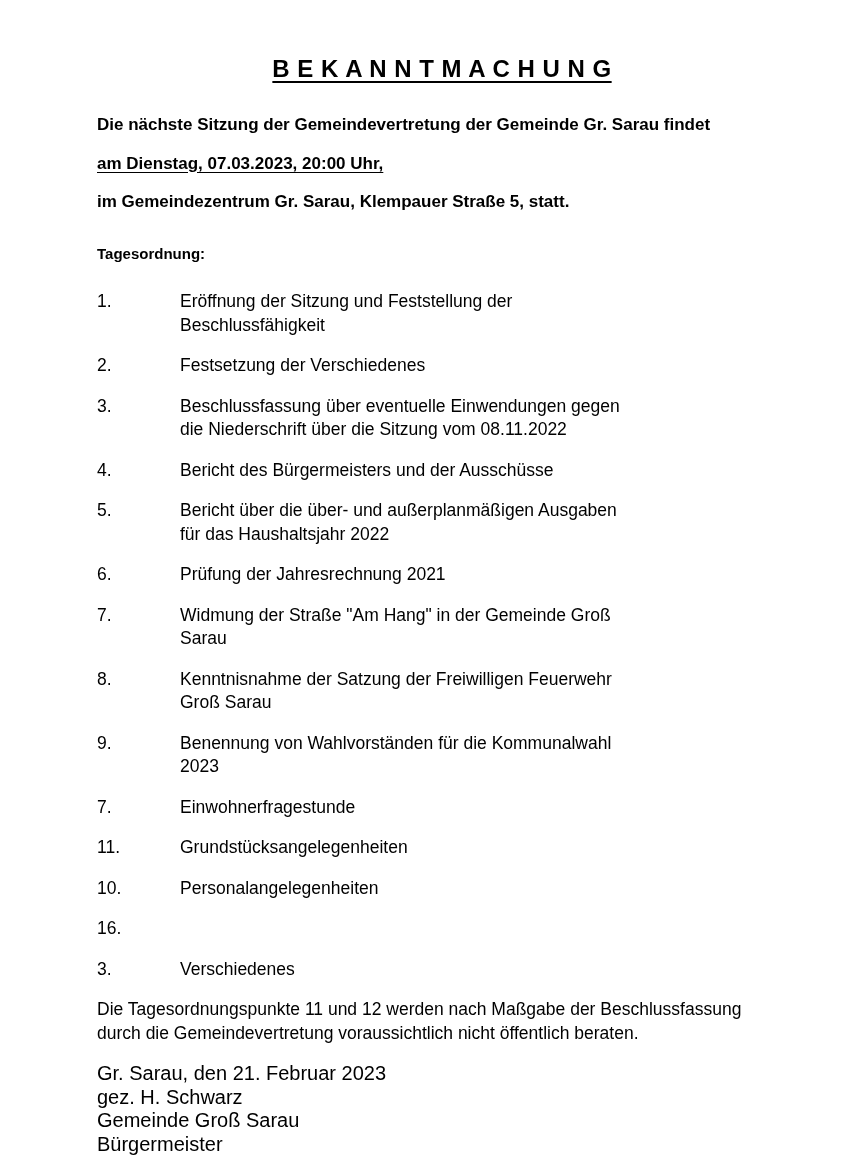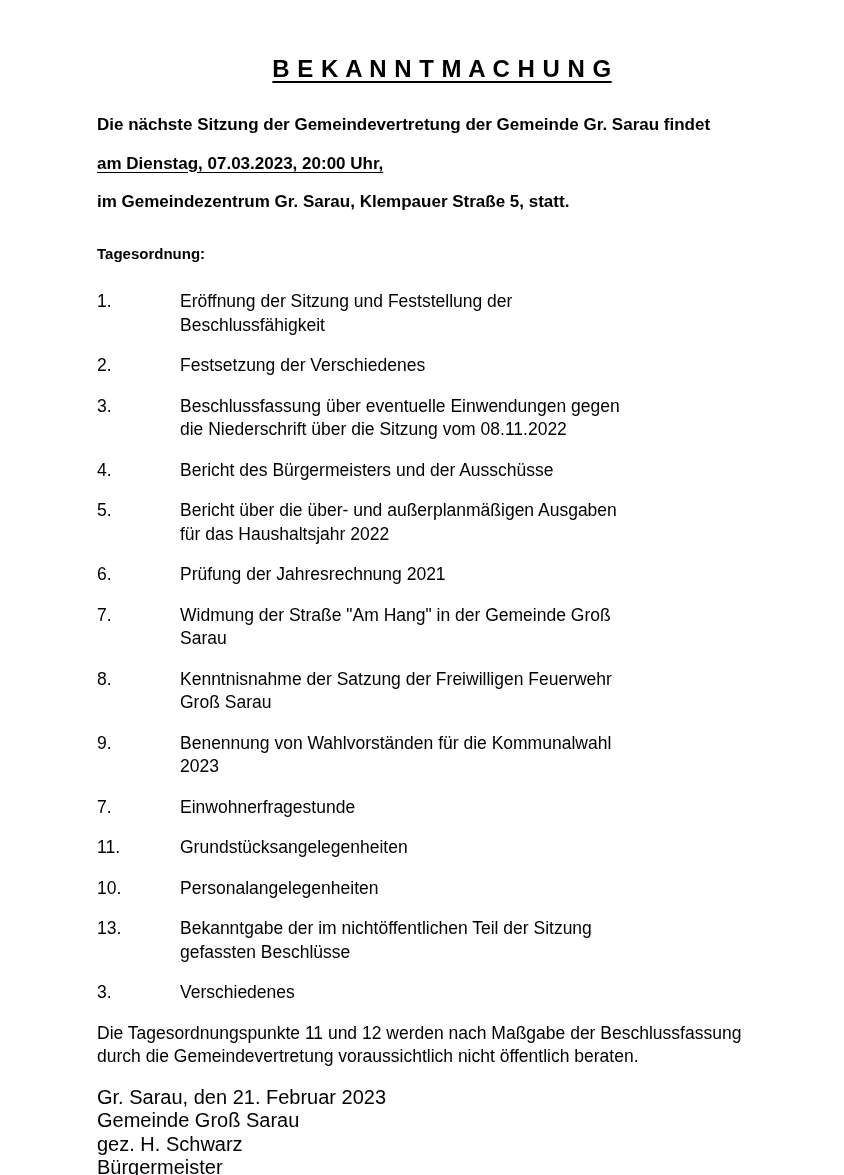--- a/index.html
+++ b/index.html
@@ -147,32 +147,31 @@
       <span class="num">11.</span>
       <span class="text">Grundstücksangelegenheiten</span>
     </li>
 
     <li class="agenda-item">
       <span class="num">10.</span>
       <span class="text">Personalangelegenheiten</span>
     </li>
 
     <li class="agenda-item">
-      <span class="num">13.</span>
-      <span class="text">Bekanntgabe der im nichtöffentlichen Teil der Sitzung<br>gefassten Beschlüsse</span>
+      <span class="num">16.</span>
     </li>
 
     <li class="agenda-item">
       <span class="num">3.</span>
       <span class="text">Verschiedenes</span>
     </li>
   </ol>
 
   <p class="note">Die Tagesordnungspunkte 11 und 12 werden nach Maßgabe der Beschlussfassung<br>durch die Gemeindevertretung voraussichtlich nicht öffentlich beraten.</p>
 
   <div class="signature">
       <div class="sig-line">Gr. Sarau, den 21. Februar 2023</div>
+      <div class="sig-line">gez. H. Schwarz</div>
       <div class="sig-line">Gemeinde Groß Sarau</div>
-      <div class="sig-line">gez. H. Schwarz</div>
       <div class="sig-line">Bürgermeister</div>
     </div>
 
 </div>
 
 </body></html>

